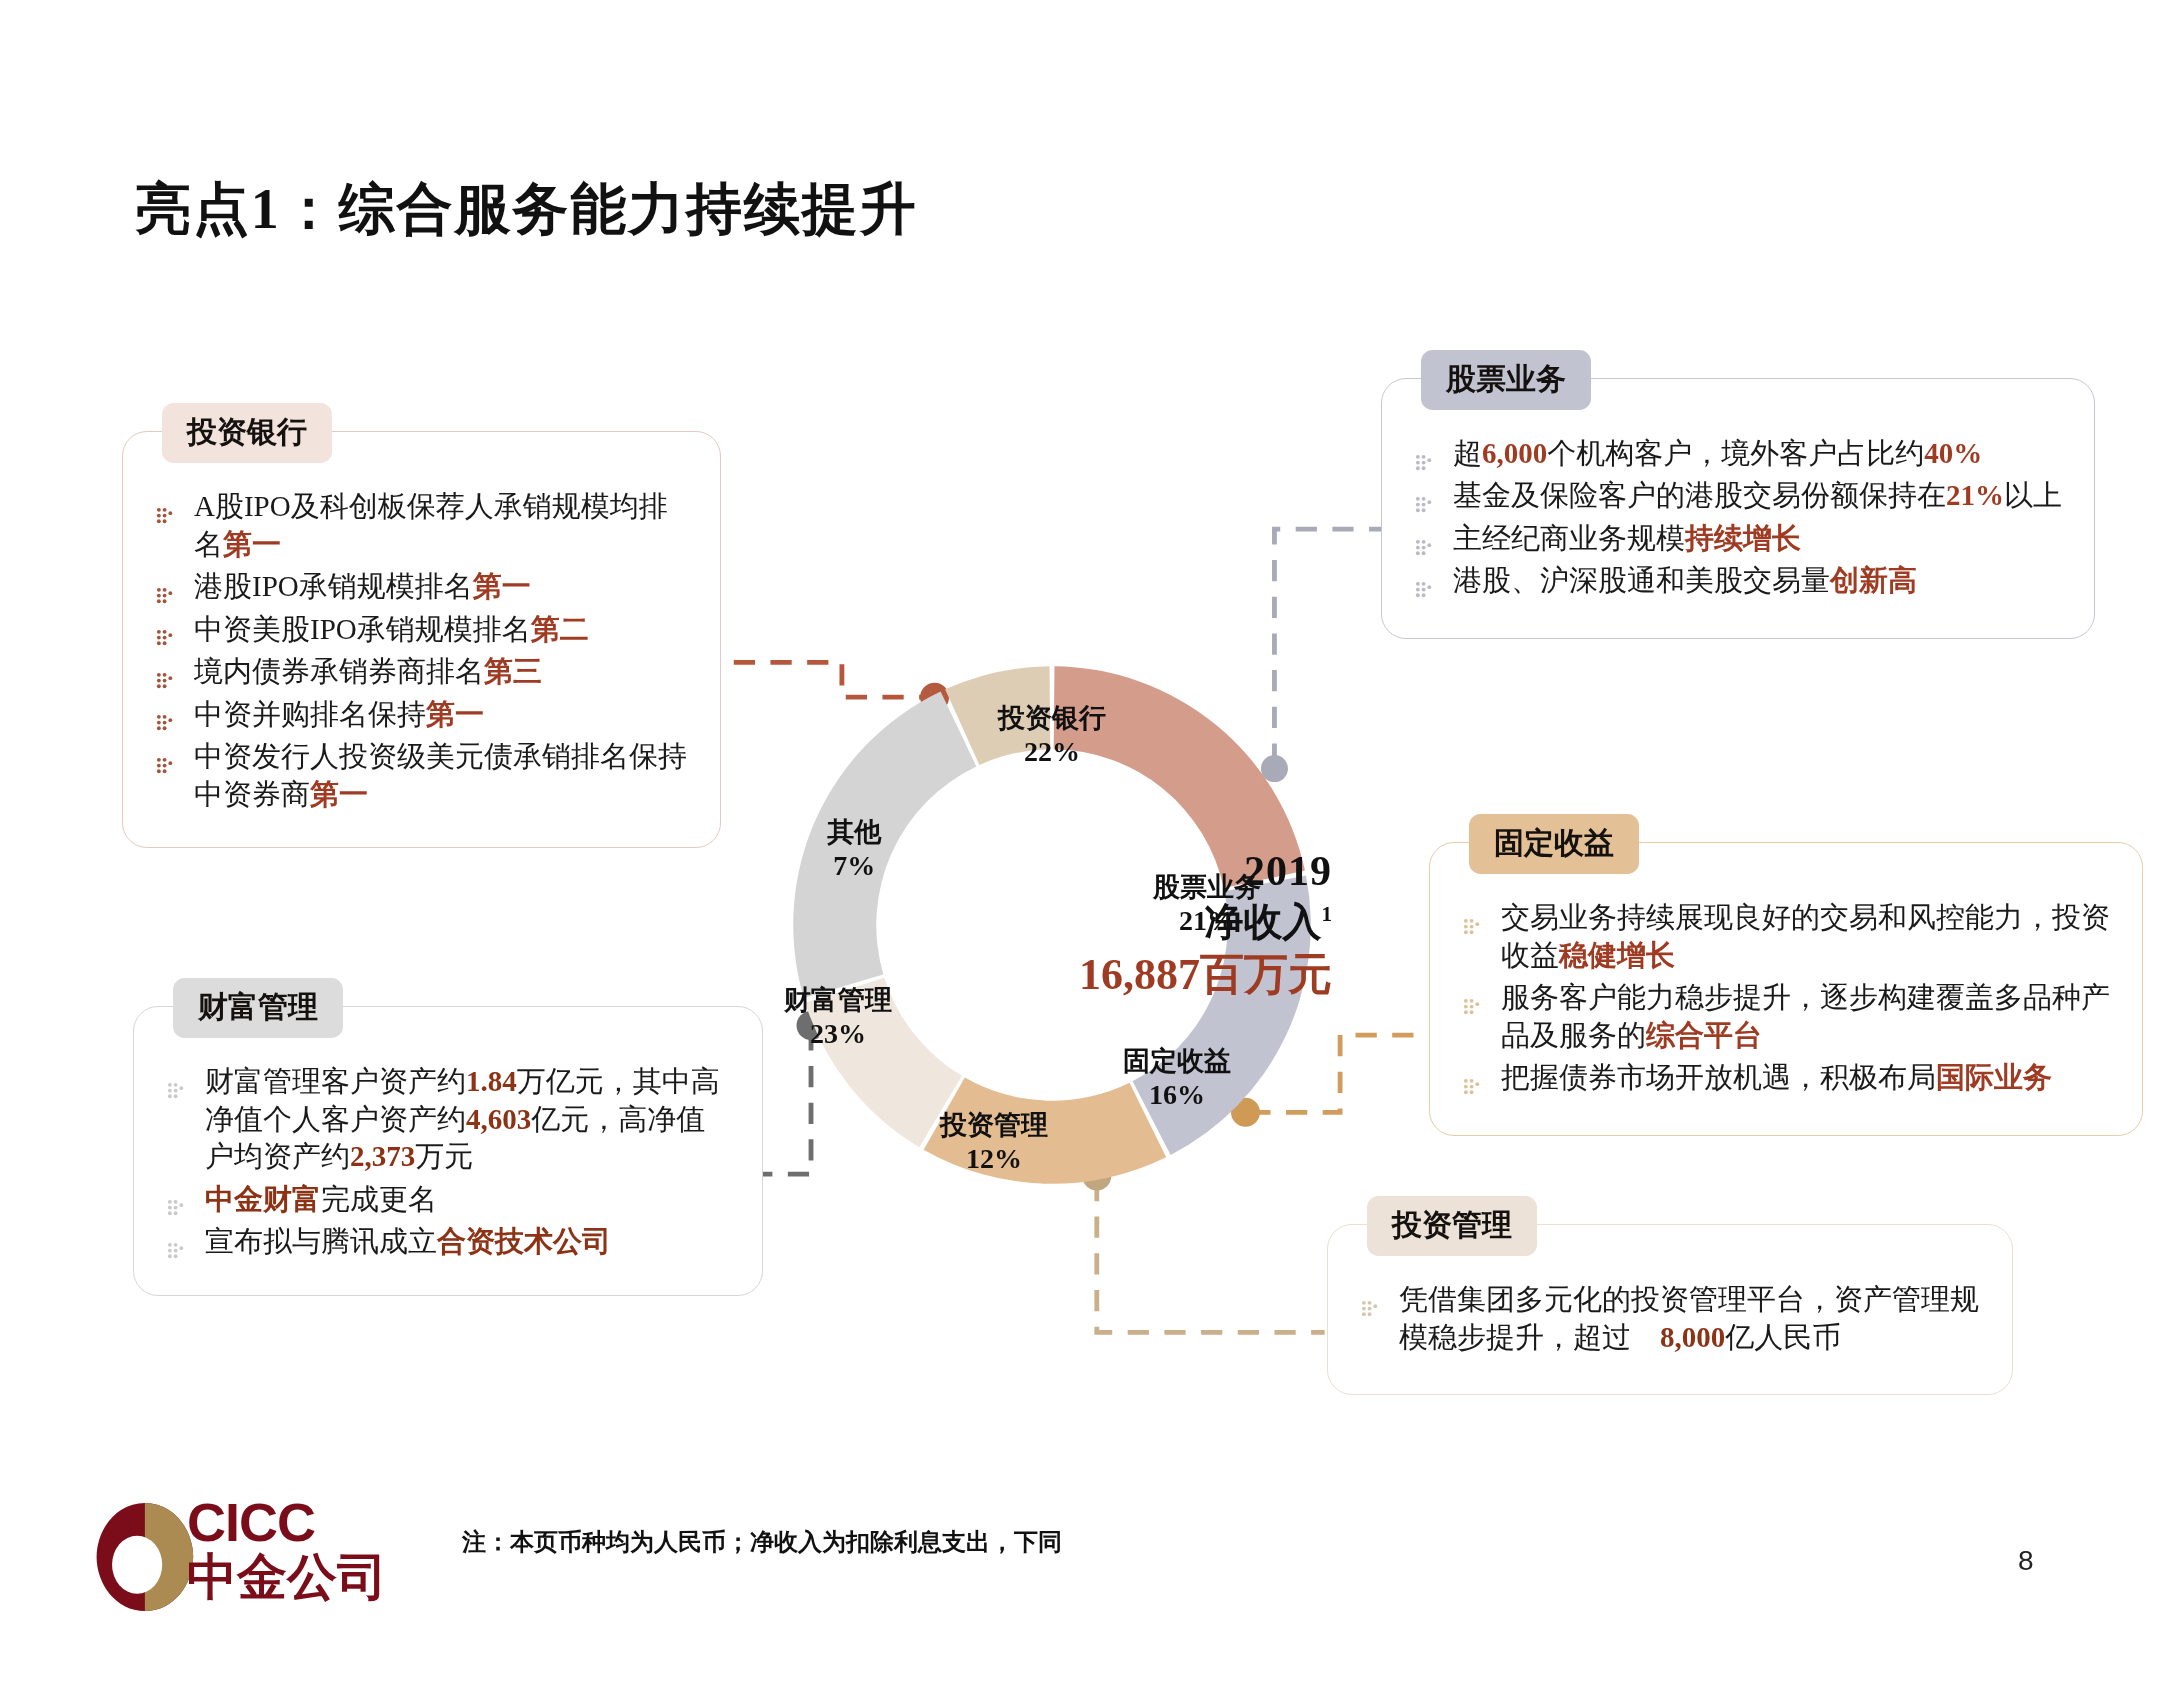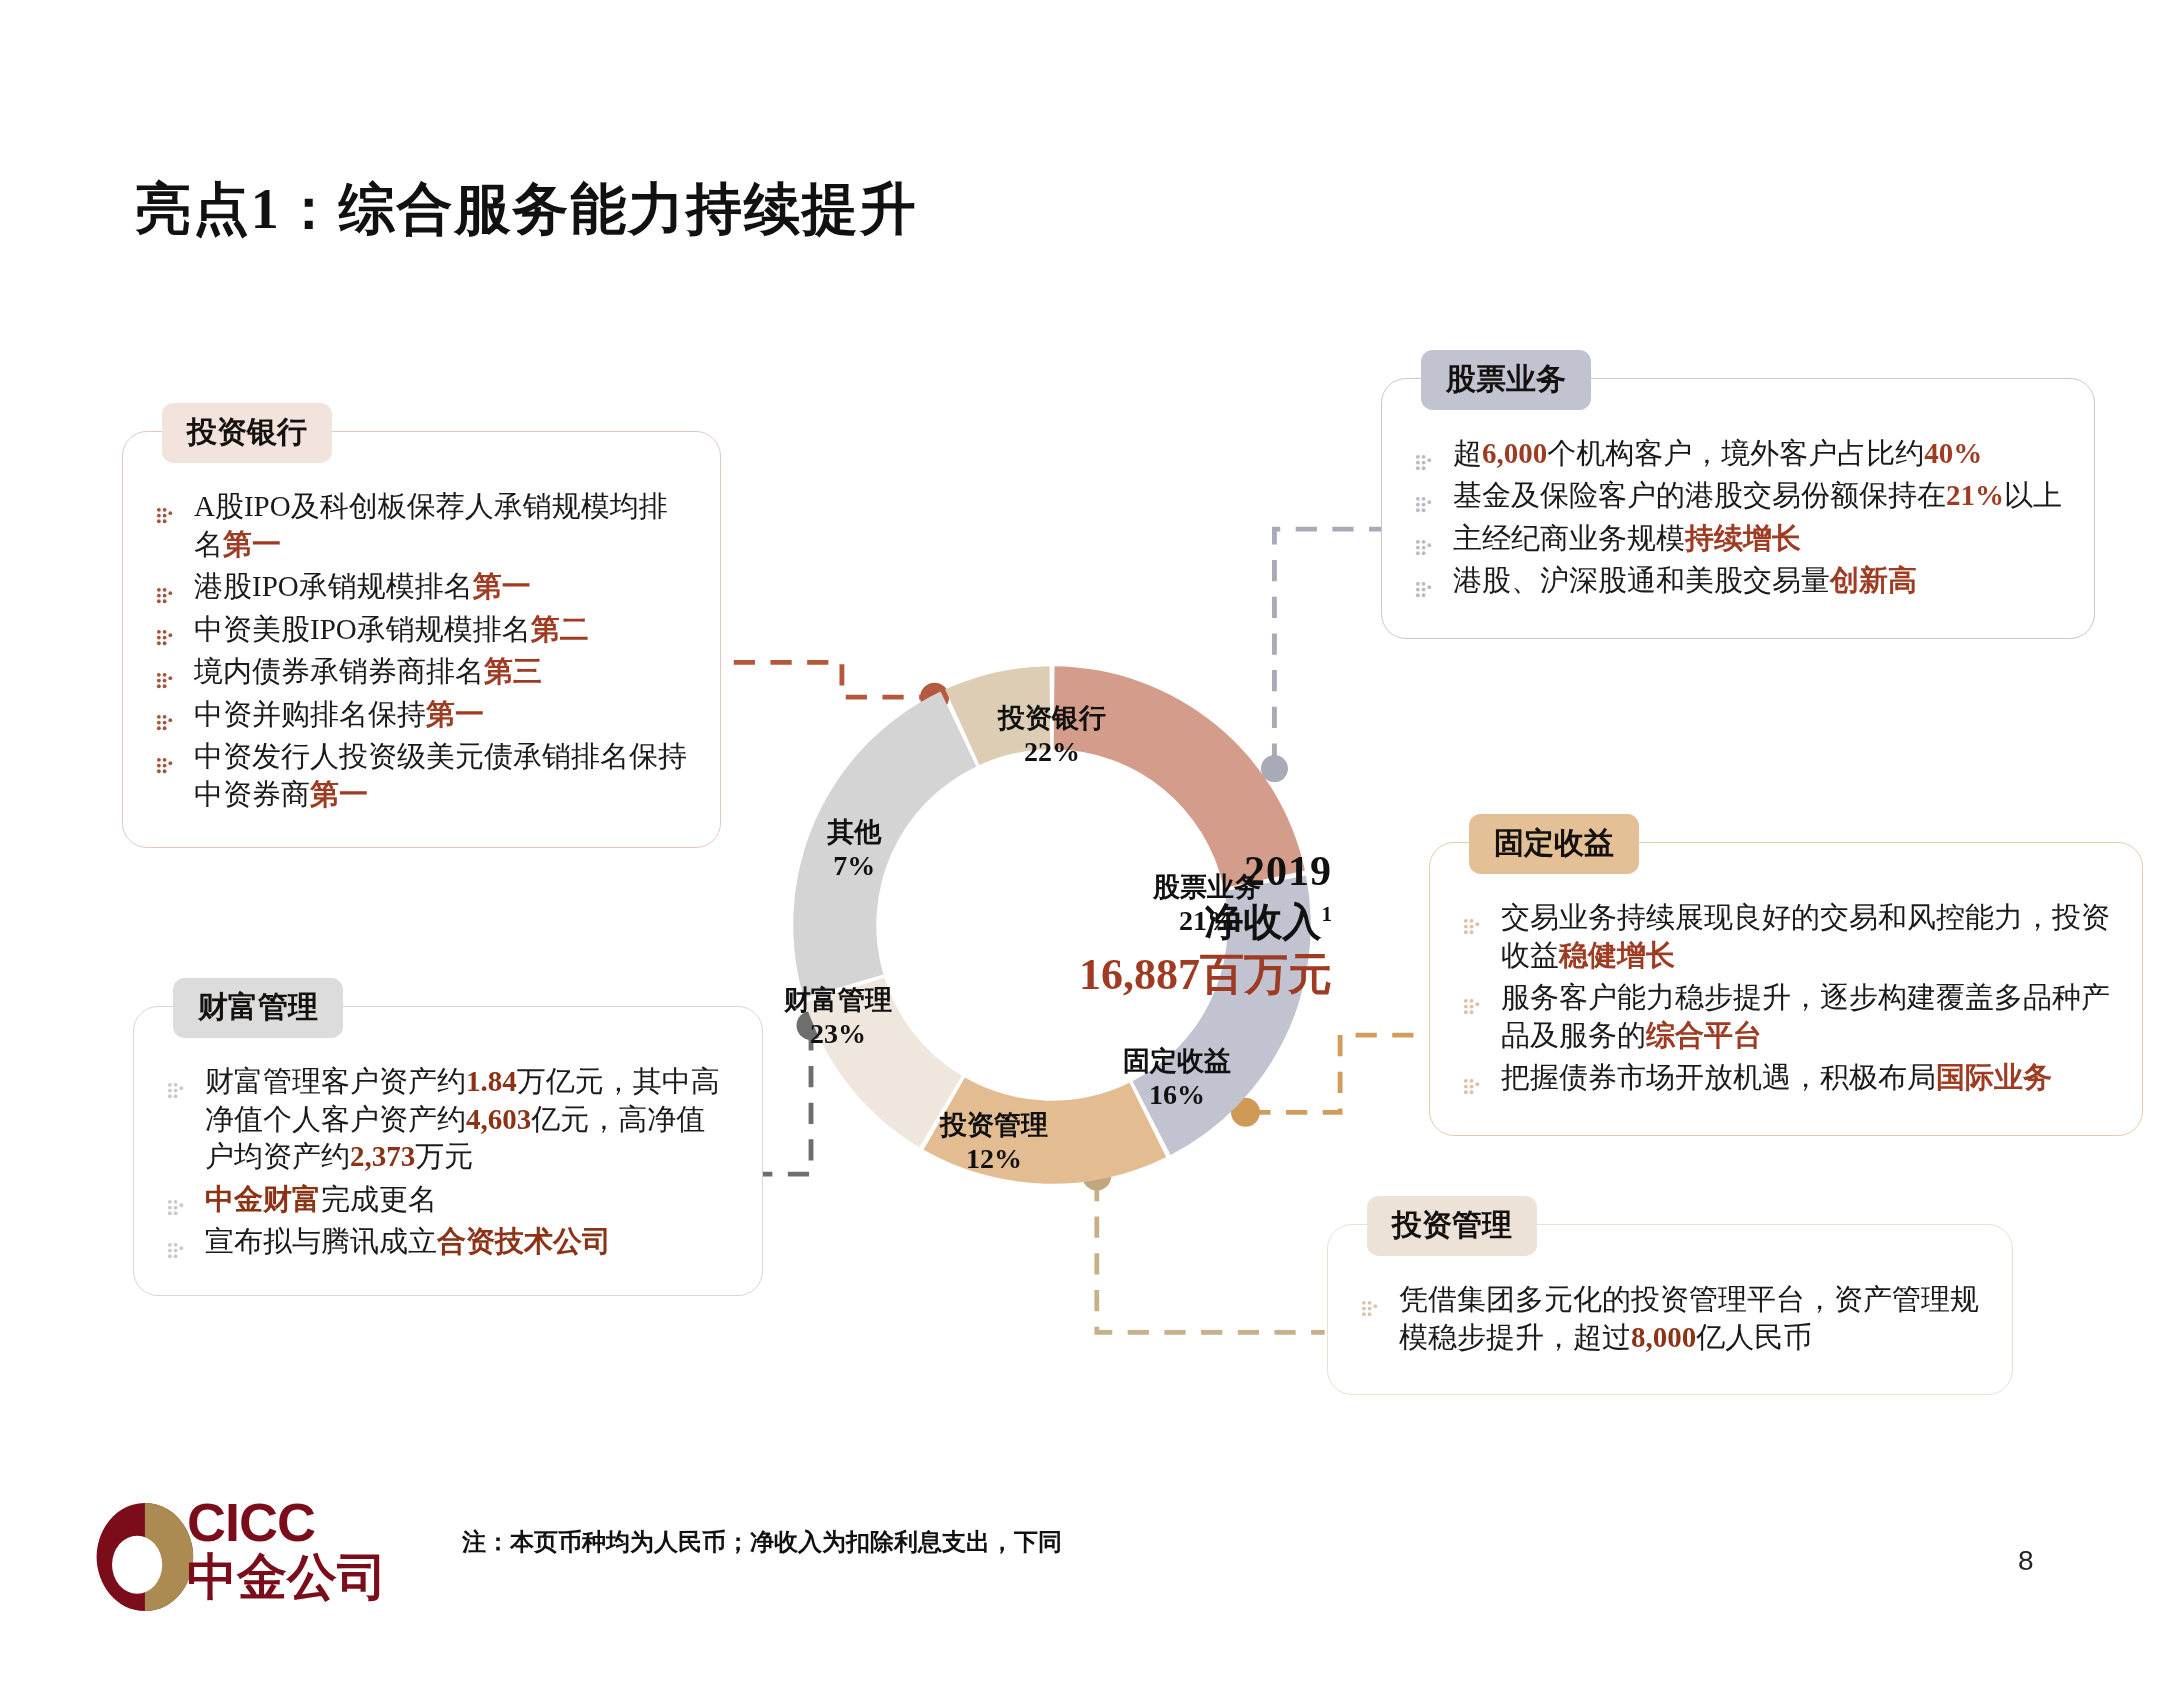--- a/index.html
+++ b/index.html
@@ -47,21 +47,21 @@
   #card-fi .hl{color:#9e3b22;}
 
   
   #card-wm{left:133px;top:1006px;width:630px;border:1.9px solid #d6d6d6;padding:56px 29px 29px 29px;}
   #card-wm .tag{background:#dcdcdc;}
   #card-wm .hl{color:#8c3316;}
 
   
   #card-im{left:1327px;top:1224px;width:686px;border:1.9px solid #eadfd2;padding:56px 29px 33px 29px;}
   #card-im .tag{background:#ece2d7;}
-  #card-im .hl{color:#8c3316;}
+  #card-im .hl{color:#8c3316;margin-left:29px;}
 
   
   #donut-wrap{position:absolute;left:772px;top:645px;width:560px;height:560px;}
   #donut-center{
     position:absolute;left:0;top:0;width:560px;height:560px;
     display:flex;flex-direction:column;align-items:flex-end;justify-content:center;
     pointer-events:none;
   }
   #c-year{font-size:42px;font-weight:bold;color:#111;letter-spacing:1px;line-height:1.1;}
   #c-label{font-size:39px;font-weight:bold;color:#111;line-height:1.25;margin-top:3.9px;}

